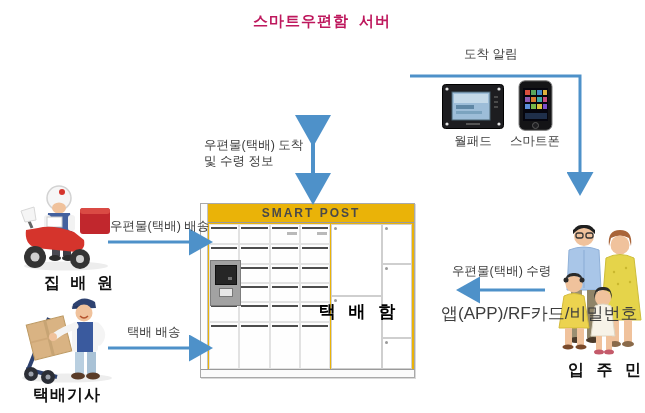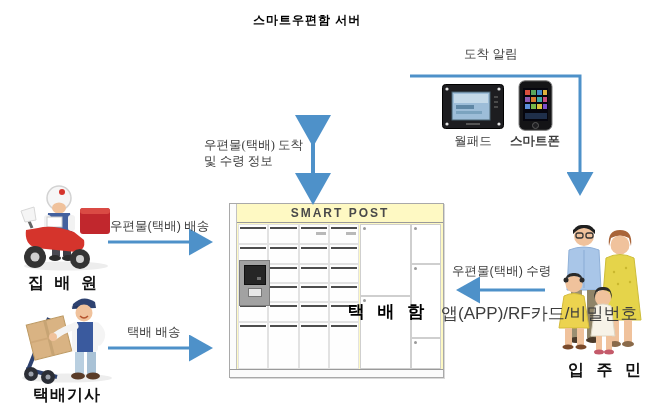--- a/index.html
+++ b/index.html
@@ -3,27 +3,27 @@
 <meta charset="utf-8">
 <style>
   html,body{margin:0;padding:0;background:#fff;}
   .canvas{
     position:relative;width:645px;height:413px;background:#fff;overflow:hidden;
     font-family:"Liberation Sans","DejaVu Sans",sans-serif;color:#3b3b3b;
   }
   .abs{position:absolute;}
   .lbl{font-size:12.5px;color:#3d3d3d;white-space:nowrap;z-index:3;}
   .lbl-bold{font-size:16px;font-weight:bold;color:#111;white-space:nowrap;letter-spacing:3px;z-index:3;}
-  .title{font-size:12px;font-weight:bold;color:#000000;letter-spacing:1px;white-space:nowrap;z-index:3;}
+  .title{font-size:15px;font-weight:bold;color:#be185d;letter-spacing:1px;white-space:nowrap;z-index:3;font-family:Liberation Mono, monospace;}
   .small-lbl{font-size:17px;color:#3d3d3d;white-space:nowrap;z-index:3;}
   svg{display:block;}
   
   .overlay{position:absolute;left:0;top:0;width:645px;height:413px;z-index:2;pointer-events:none;}
   
-  .locker{left:229px;top:203px;width:213px;height:173px;background:#fef9c3;border:1px solid #a9a9a9;box-shadow:1px 1px 0 #d9d9d9;z-index:1;}
+  .locker{left:200px;top:203px;width:213px;height:173px;background:#eab308;border:1px solid #a9a9a9;box-shadow:1px 1px 0 #d9d9d9;z-index:1;}
   .locker-side{position:absolute;left:0;top:0;bottom:0;width:6px;border-right:1px solid #c2c2c2;background:#fcfcfc;}
   .locker-header{position:absolute;left:7px;top:0;right:0;height:18px;border-bottom:1px solid #9a9a9a;
     display:flex;align-items:center;justify-content:center;font-size:12px;font-weight:bold;color:#4a4a4a;letter-spacing:2px;}
   .locker-bottom{position:absolute;left:0;right:0;bottom:0;height:7px;border-top:1px solid #9a9a9a;background:#fbfbfb;}
   .locker-grid{position:absolute;left:8px;top:20px;width:121px;height:145px;
     display:grid;grid-template-columns:repeat(4,1fr);grid-template-rows:20px 20px 19px 19px 20px 1fr;}
   .door{position:relative;background:#fefefe;box-shadow:inset 0 0 0 1px #e2e2e2;}
   .door::after{content:"";position:absolute;left:2px;right:2px;top:3px;height:2px;background:#4d4d4d;}
   .door.tag::before{content:"";position:absolute;right:3px;top:8px;width:10px;height:3px;background:#b9b9b9;}
   .bigcell{position:absolute;background:#fff;box-shadow:inset 0 0 0 1px #cfcfcf;}
@@ -93,23 +93,23 @@
           <rect x="25" y="17" width="4" height="5" fill="#c94f7c"></rect>
         <rect x="7" y="24" width="5" height="5" fill="#5b8ed9"></rect>
           <rect x="13" y="24" width="5" height="5" fill="#76b84a"></rect>
           <rect x="19" y="24" width="5" height="5" fill="#d9c23c"></rect>
           <rect x="25" y="24" width="4" height="5" fill="#7c4fc9"></rect>
         <rect x="7" y="33" width="22" height="6" fill="#1f2f4a"></rect>
       </g>
       <circle cx="17.5" cy="45.5" r="3" fill="#1f1f22" stroke="#5a5a5a" stroke-width="1"></circle>
     </svg>
   </div>
-  <div class="abs lbl center" style="left:506px;top:133px;width:58px;font-weight:bold;">스마트폰</div>
-
-  <div class="abs lbl" style="left:204px;top:137px;line-height:16px;font-family:Liberation Serif, serif;">
+  <div class="abs lbl center" style="left:506px;top:133px;width:58px;">스마트폰</div>
+
+  <div class="abs lbl" style="left:204px;top:137px;line-height:16px;">
     <div>우편물(택배) 도착</div>
     <div>및 수령 정보</div>
   </div>
 
   <div class="abs locker">
     <div class="locker-side"></div>
     <div class="locker-header">SMART POST</div>
 
     <div class="locker-grid">
       <div class="door"></div>
@@ -173,21 +173,21 @@
       <ellipse cx="50" cy="74" rx="6" ry="3" fill="#2c2c2c"></ellipse>
       <path d="M8,46 Q6,60 18,64 L58,68 Q68,66 66,56 L56,48 Q34,40 20,44 Z" fill="#d5342c"></path>
       <path d="M14,44 L8,30" stroke="#666" stroke-width="3"></path>
       <path d="M3,27 L16,23 L18,36 L7,38 Z" fill="#f5f5f5" stroke="#d8d8d8"></path>
       <circle cx="17" cy="73" r="11" fill="#333"></circle>
         <circle cx="17" cy="73" r="4.5" fill="#cfcfcf"></circle>
       <circle cx="62" cy="75" r="10" fill="#333"></circle>
         <circle cx="62" cy="75" r="4" fill="#cfcfcf"></circle>
     </svg>
   </div>
-  <div class="abs lbl-bold" style="left:28px;top:273px;">집 배 원</div>
+  <div class="abs lbl-bold" style="left:44px;top:273px;">집 배 원</div>
   <div class="abs lbl" style="left:110px;top:218px;">우편물(택배) 배송</div>
 
   <div class="abs" style="left:15px;top:292px;z-index:1;">
     <svg width="100" height="92" viewBox="0 0 100 92">
       <ellipse cx="52" cy="86" rx="45" ry="4.5" fill="#ededed"></ellipse>
       <line x1="34" y1="26" x2="13" y2="78" stroke="#2e4270" stroke-width="4"></line>
       <line x1="11" y1="77" x2="42" y2="85" stroke="#2e4270" stroke-width="4"></line>
       <g transform="rotate(-14 34 46)">
         <rect x="15" y="28" width="38" height="36" fill="#d9b383" stroke="#bd9a63"></rect>
         <line x1="34" y1="28" x2="34" y2="64" stroke="#c7a474" stroke-width="3"></line>

